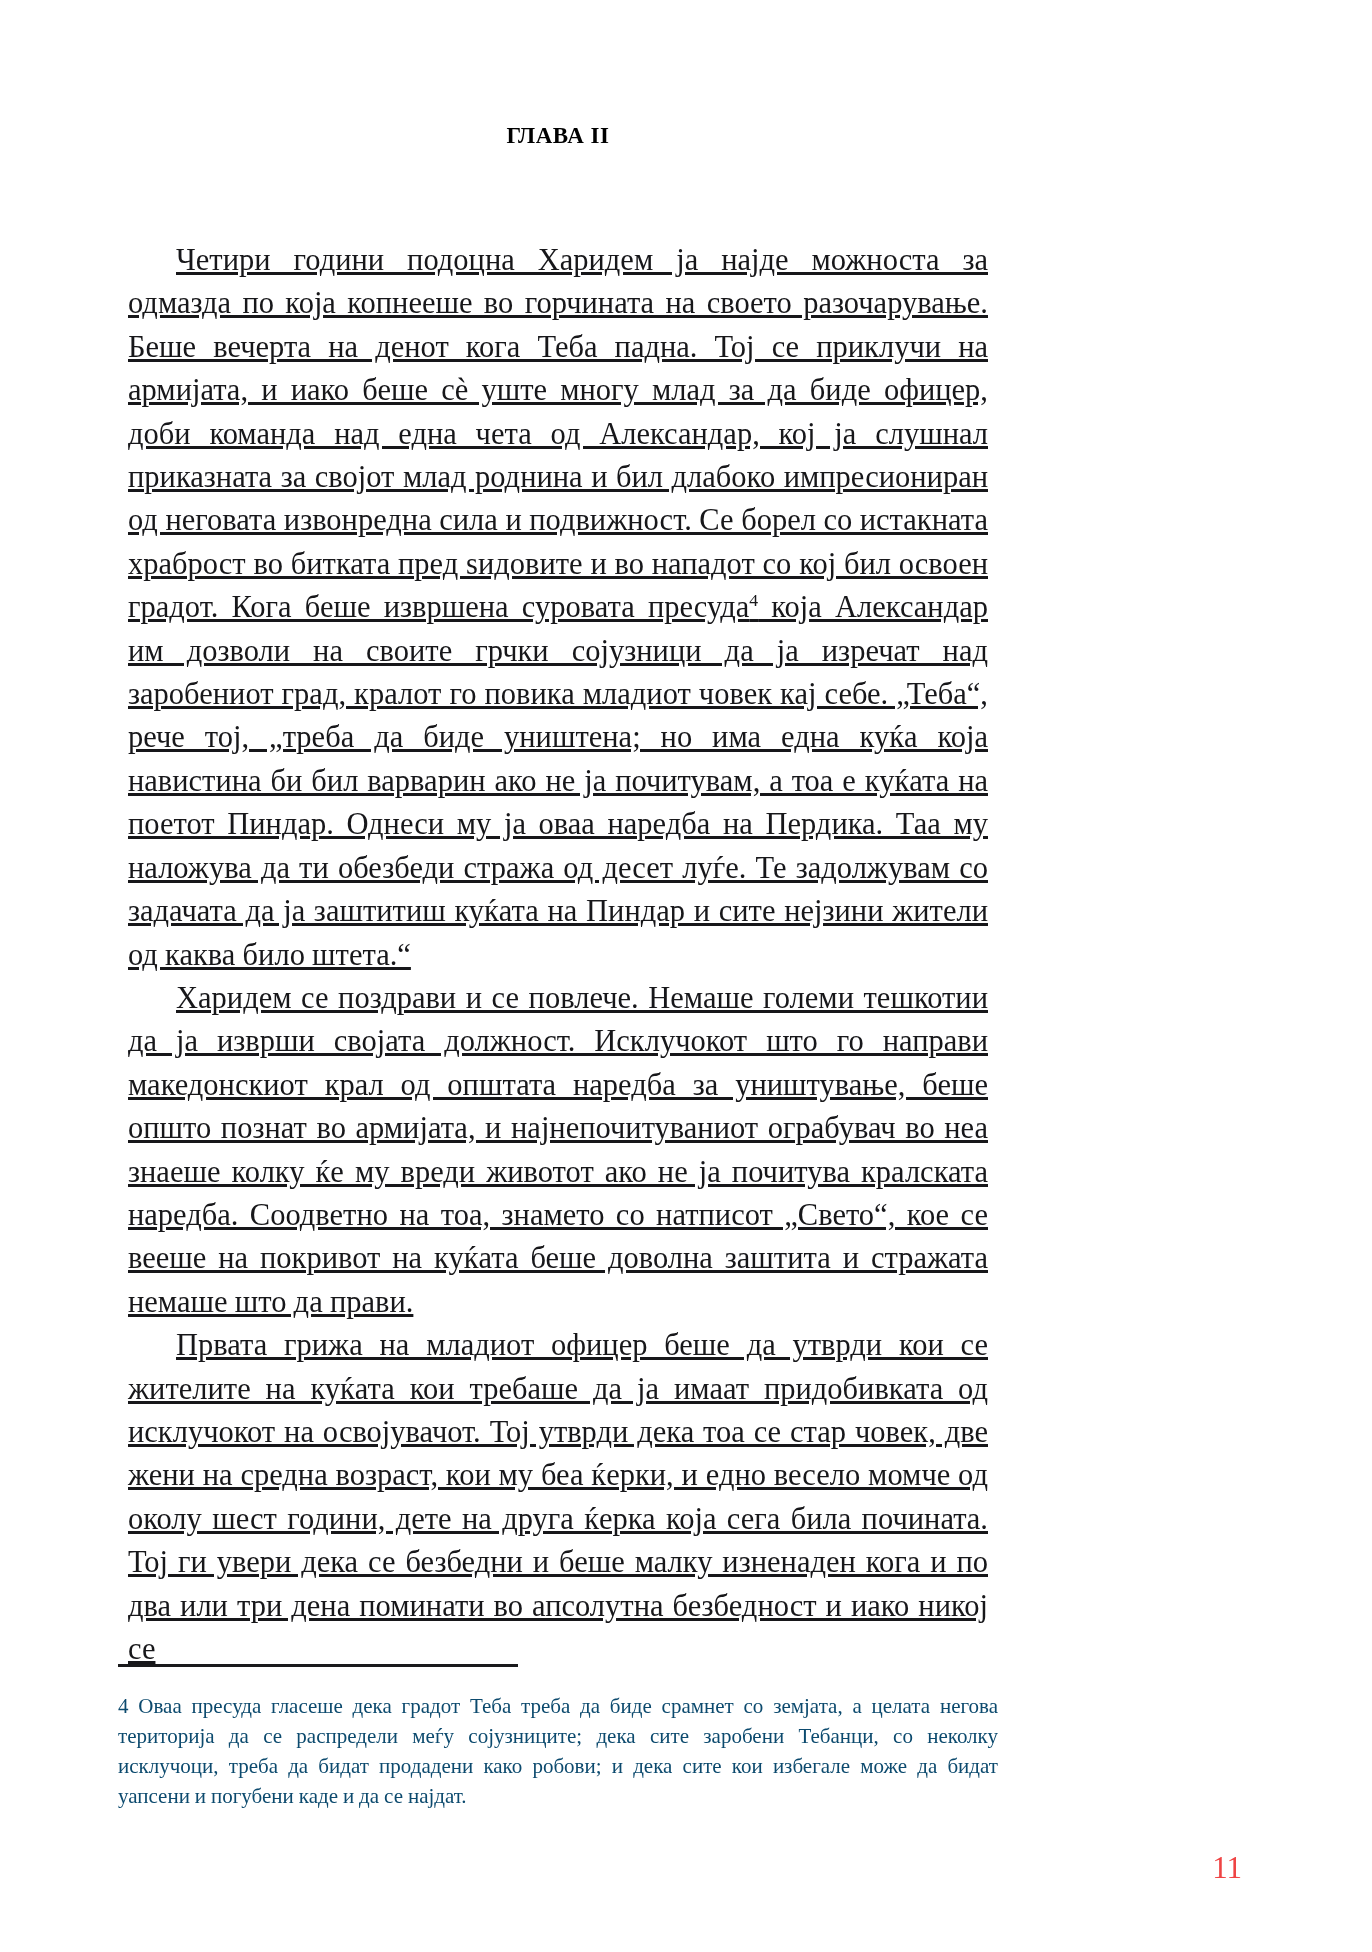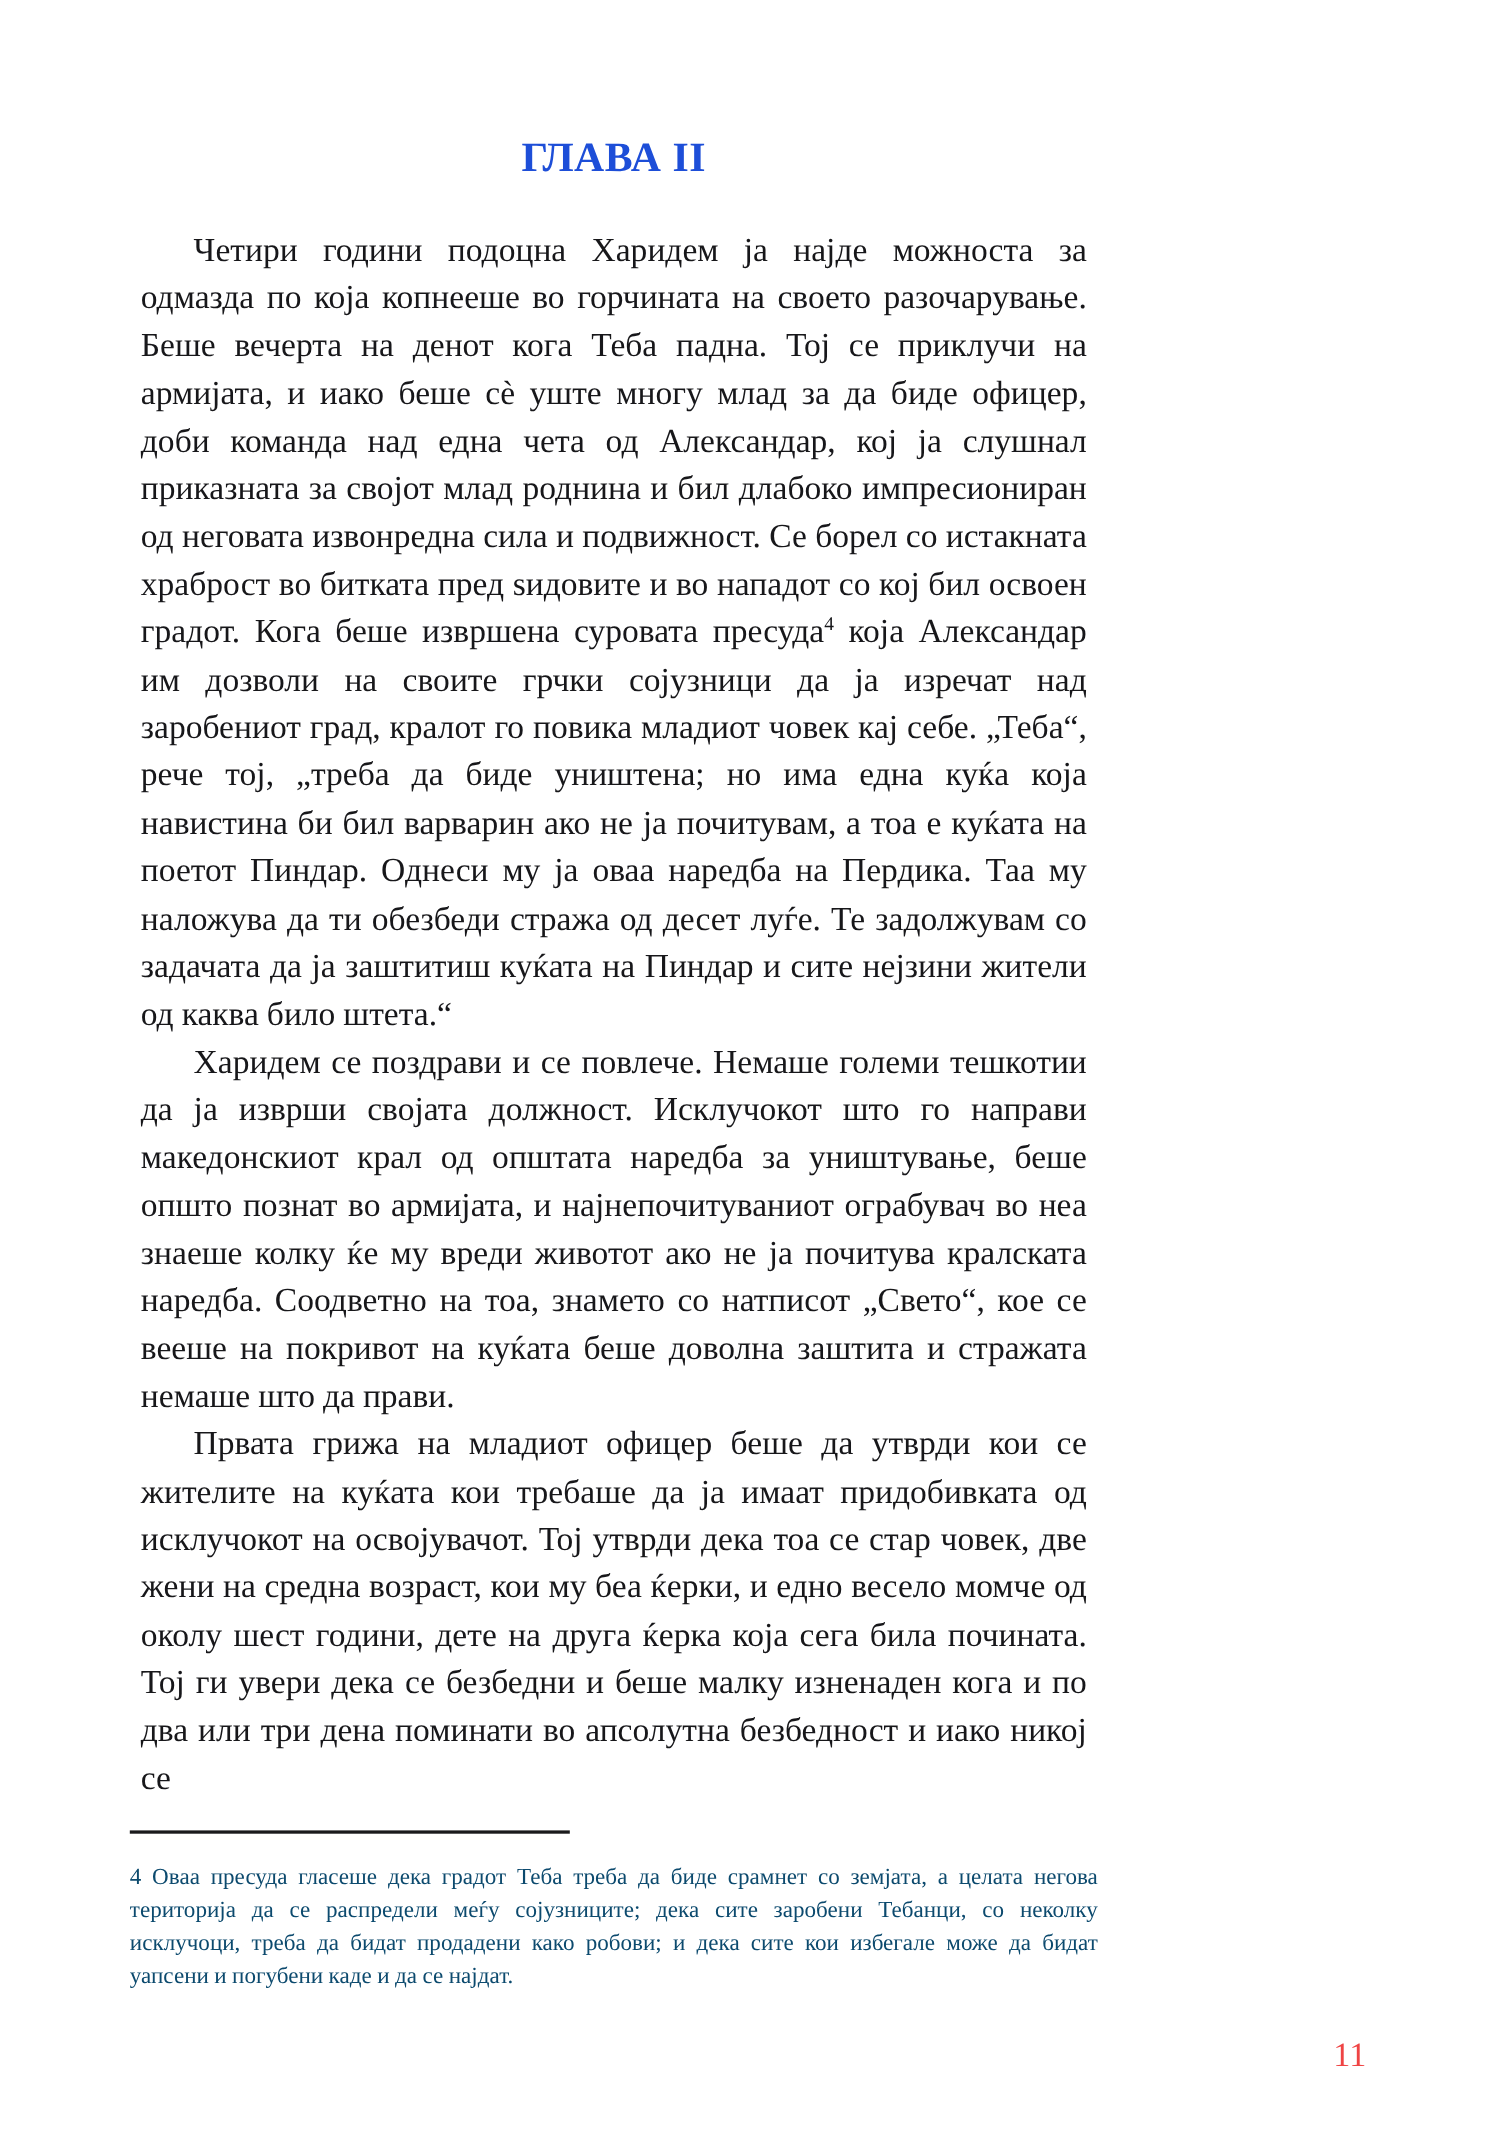--- a/index.html
+++ b/index.html
@@ -24,39 +24,40 @@
   }
   .content {
     position: absolute;
     left: 128px;
     top: 0;
     width: 860px;
   }
   .chapter-kicker {
     text-align: center;
     font-weight: bold;
-    font-size: 38px;
+    font-size: 23px;
     letter-spacing: 0.5px;
     margin: 0;
     padding-top: 124px;
     line-height: 1;
-    color: #1d4ed8;
+    color: #000000;
   }
   .chapter-title {
     text-align: center;
     font-weight: normal;
     font-size: 52px;
     letter-spacing: 1px;
     margin: 0;
     padding-top: 18px;
     line-height: 1.05;
     color: #141416;
   }
   .body-block {
-    margin-top: 44px;
+    margin-top: 92px;
+    text-decoration: underline;
   }
   p.para {
     margin: 0;
     text-align: justify;
     text-justify: inter-word;
     font-size: 30.5px;
     line-height: 43.4px;
     text-indent: 48px;
     word-spacing: -0.4px;
     color: #17171a;

